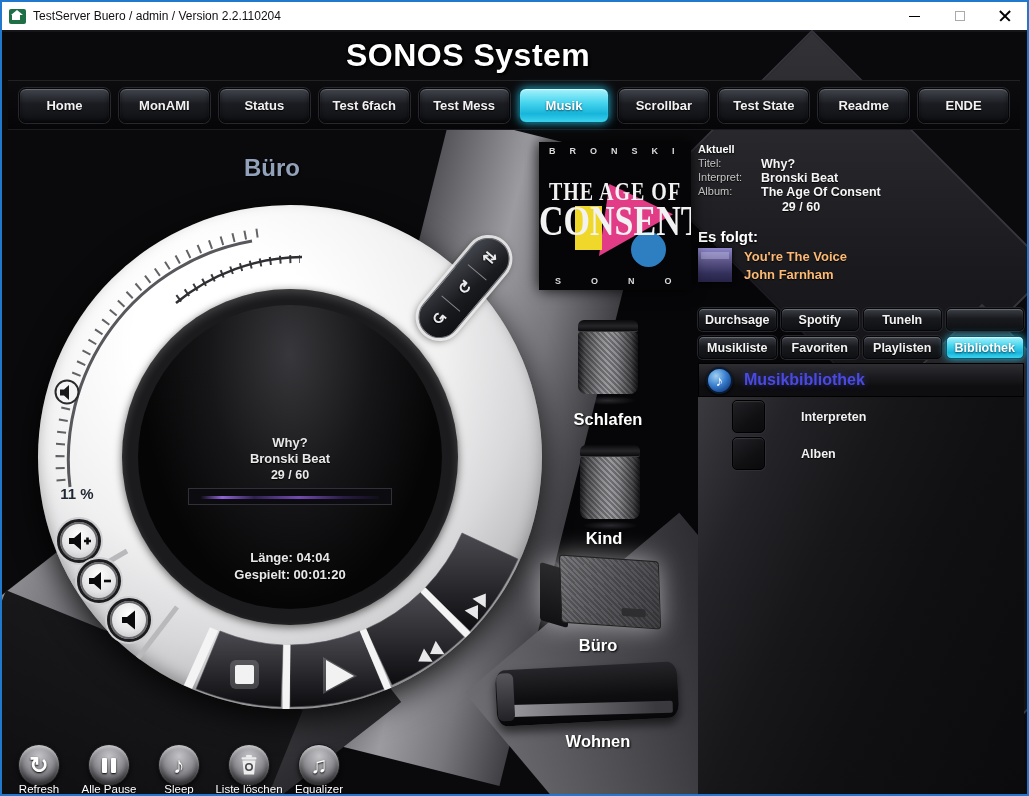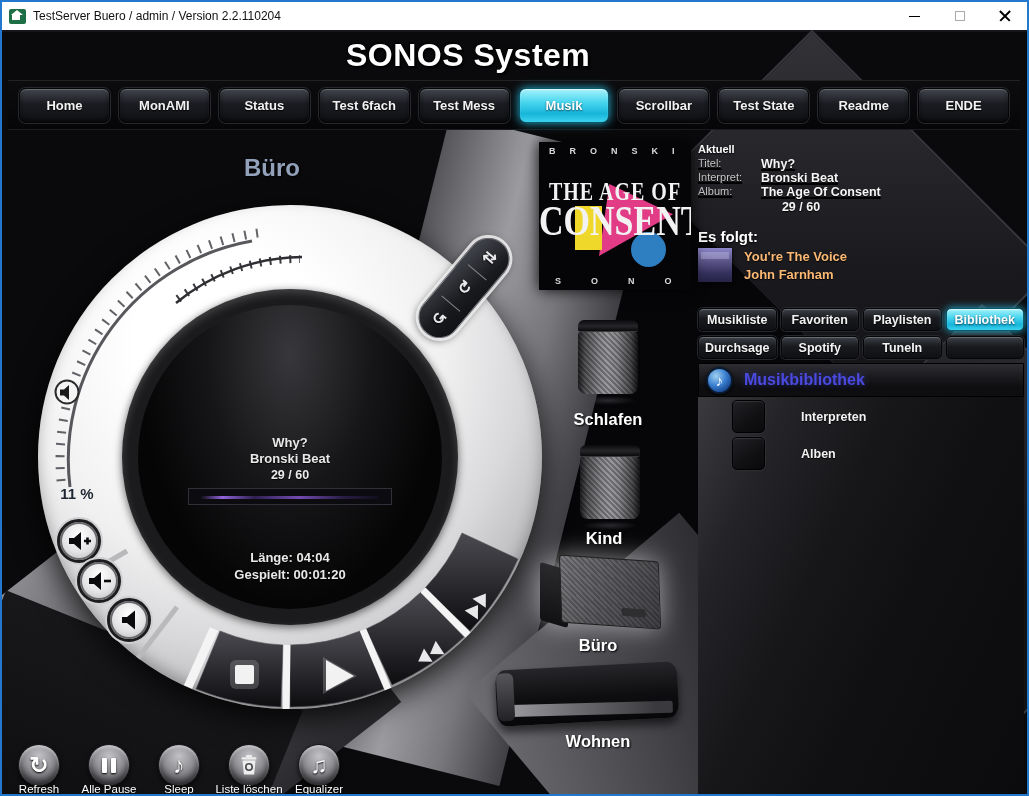--- a/index.html
+++ b/index.html
@@ -100,21 +100,21 @@
   .sh-blue { position:absolute; left:92px; top:90px; width:35px; height:35px; border-radius:50%; background:#2e7fc2; z-index:1; }
   .al-line1 { position:absolute; top:38px; left:0; right:0; text-align:center; z-index:2;
     font-family:"Liberation Serif", serif; font-weight:bold; font-size:20px; color:#f2f2f2;
     transform:scaleY(1.25); letter-spacing:1px; }
   .al-line2 { position:absolute; top:60px; left:0; right:0; text-align:center; z-index:2;
     font-family:"Liberation Serif", serif; font-weight:bold; font-size:34px; color:#f2f2f2; transform:scaleY(1.25); }
   
   .np { position:absolute; left:696px; top:113px; width:320px; z-index:5; }
   .np-heading { font-size:11px; font-weight:bold; color:#fff; text-shadow:0 1px 2px #000; }
   .np-rows { margin-top:2px; }
-  .np-row { display:flex; height:14px;text-decoration:underline; }
+  .np-row { display:flex; height:14px; }
   .np-label { width:63px; font-size:11px; color:#c6c6c6; text-shadow:0 1px 1px #000; }
   .np-value { font-size:12.5px; font-weight:bold; color:#f5f5f5; text-shadow:0 1px 1px #000; }
   .np-pos { margin:1px 0 0 48px; width:110px; text-align:center; font-size:12.5px; font-weight:bold; color:#f5f5f5; text-shadow:0 1px 1px #000; }
   .np-next-heading { margin-top:14px; font-size:15px; font-weight:bold; color:#fff; text-shadow:0 1px 2px #000; }
   .np-next { display:flex; margin-top:3px; gap:12px; }
   .np-thumb { width:34px; height:34px; flex:0 0 34px;
     background:linear-gradient(#8d86c9,#5a5486 40%,#34305c 75%,#262347); box-shadow:0 0 4px #000; position:relative; }
   .np-thumb::before { content:""; position:absolute; left:3px; top:4px; right:3px; height:7px; background:rgba(210,205,240,.35); }
   .np-next-text { font-size:13px; font-weight:bold; color:#fdba74; text-shadow:0 1px 1px #000; line-height:18px; }
   
@@ -359,30 +359,30 @@
         <div class="np-thumb"></div>
         <div class="np-next-text">
           <div>You're The Voice</div>
           <div>John Farnham</div>
         </div>
       </div>
     </div>
 
     <div class="lib-tabs">
       <div class="lib-row">
+        <div class="ltab">Durchsage</div>
+        <div class="ltab">Spotify</div>
+        <div class="ltab">TuneIn</div>
+        <div class="ltab"></div>
+      </div>
+      <div class="lib-row">
         <div class="ltab">Musikliste</div>
         <div class="ltab">Favoriten</div>
         <div class="ltab">Playlisten</div>
         <div class="ltab active">Bibliothek</div>
-      </div>
-      <div class="lib-row">
-        <div class="ltab">Durchsage</div>
-        <div class="ltab">Spotify</div>
-        <div class="ltab">TuneIn</div>
-        <div class="ltab"></div>
       </div>
     </div>
 
     <div class="mb-bar">
       <div class="mb-icon">♪</div>
       <div class="mb-title">Musikbibliothek</div>
     </div>
 
     <div class="lib-panel">
       <div class="lib-item li-1">

